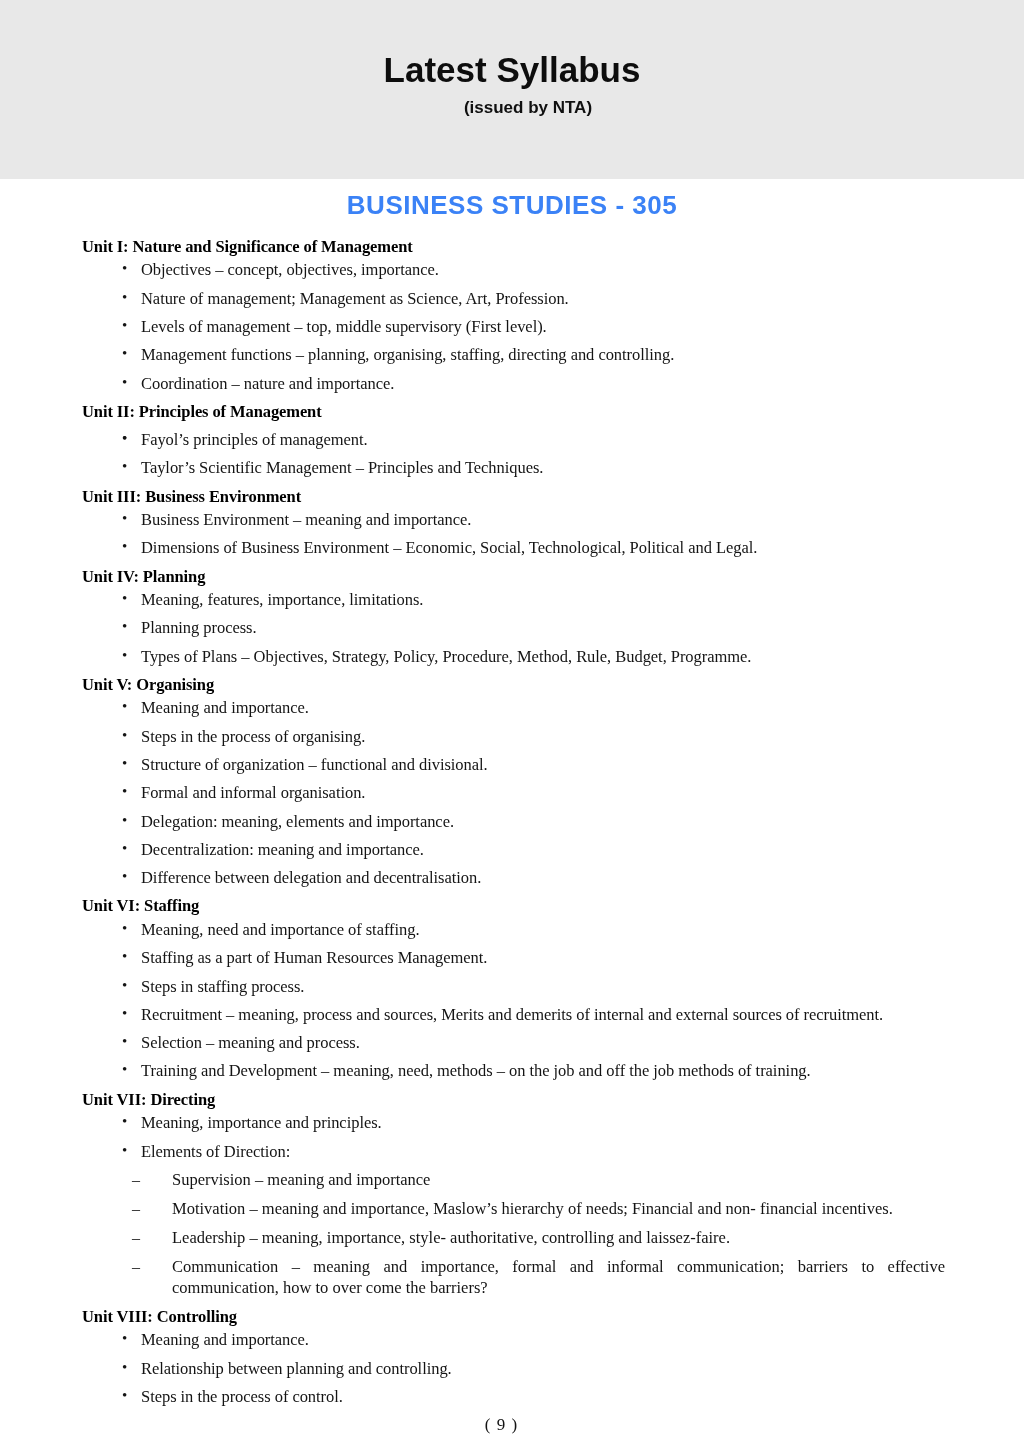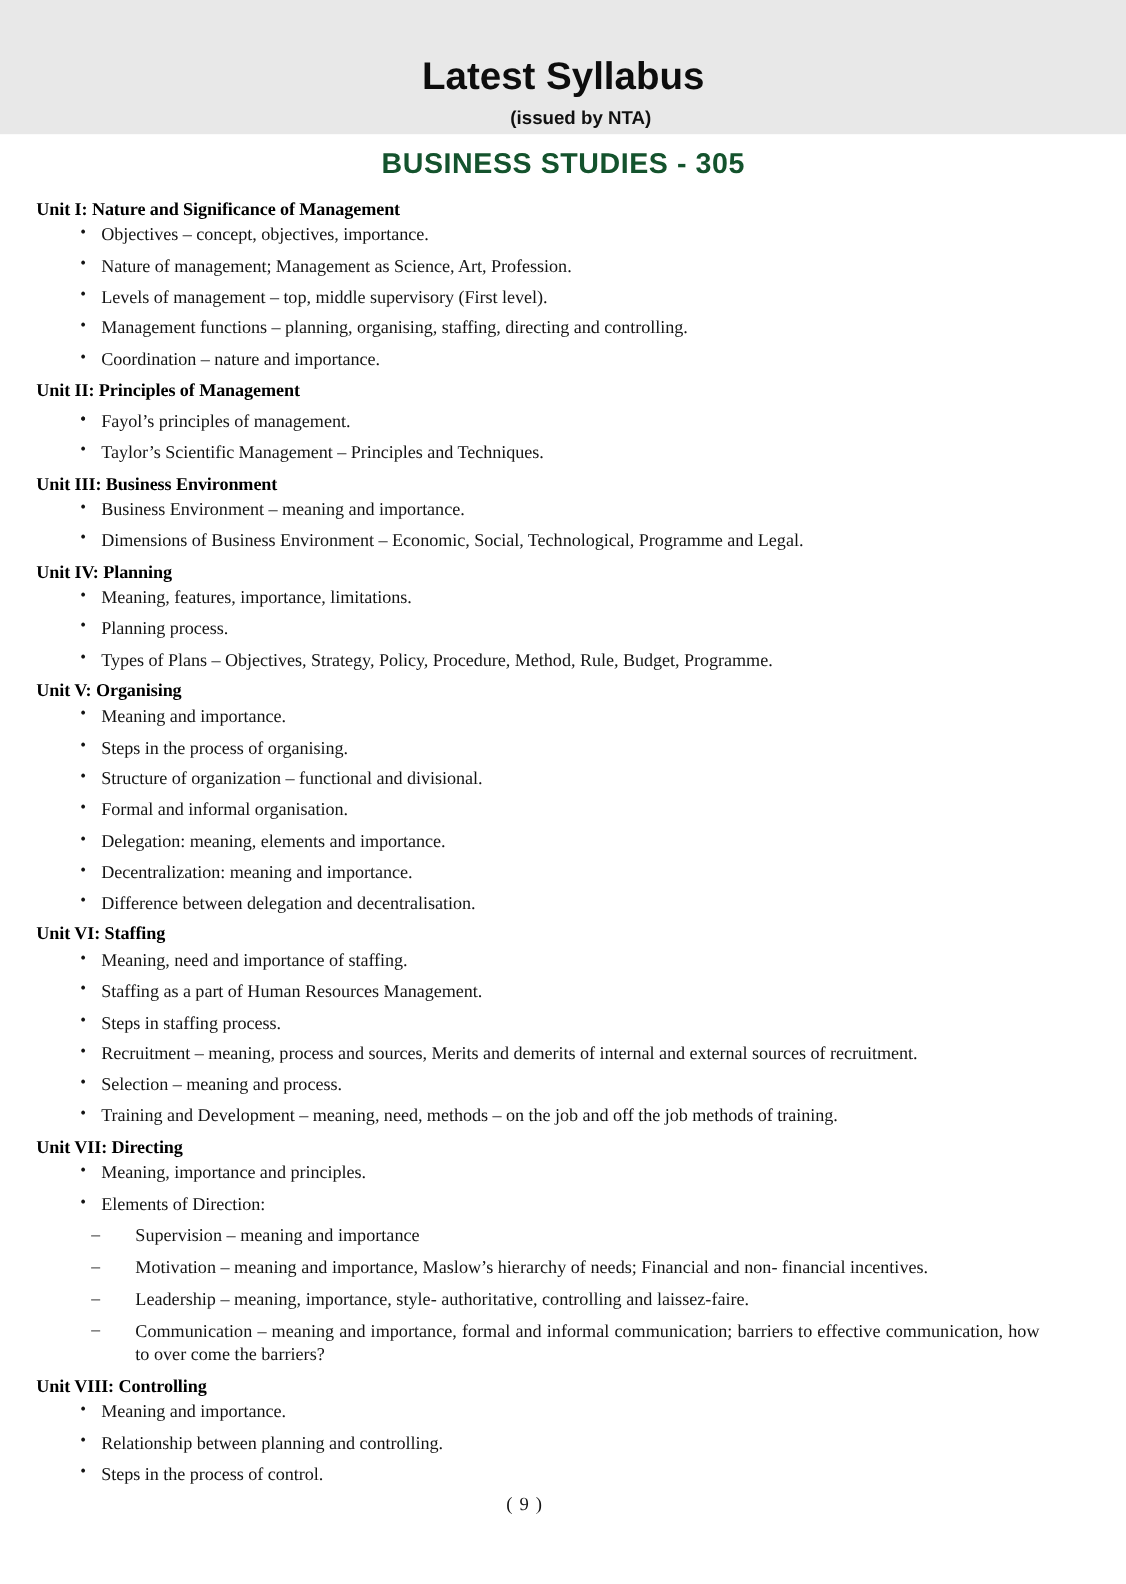--- a/index.html
+++ b/index.html
@@ -12,21 +12,21 @@
     height: 1440px;
     font-family: "Liberation Serif", "DejaVu Serif", serif;
     color: #111111;
     position: relative;
     overflow: hidden;
   }
 
   
   .header-band {
     background: #e8e8e8;
-    height: 122px;
+    height: 179px;
     width: 100%;
     box-sizing: border-box;
     padding-top: 52px;
     text-align: center;
   }
   .doc-title {
     font-family: "Liberation Sans", "DejaVu Sans", sans-serif;
     font-weight: bold;
     font-size: 35px;
     letter-spacing: 0px;
@@ -44,29 +44,29 @@
     padding-left: 32px;
   }
 
   
   .subject-title {
     text-align: center;
     font-family: "Liberation Sans", "DejaVu Sans", sans-serif;
     font-weight: bold;
     font-size: 26px;
     letter-spacing: 0.5px;
-    color: #14532d;
+    color: #3b82f6;
     margin: 13px 0 0 0;
     line-height: 1;
   }
 
   
   .syllabus {
     margin: 19px 0 0 0;
-    padding: 0 79px 0 33px;
+    padding: 0 79px 0 82px;
   }
   .unit-heading {
     font-family: "Liberation Serif", "DejaVu Serif", serif;
     font-weight: bold;
     font-size: 16.5px;
     color: #000000;
     margin: 0 0 4px 0;
     line-height: 1.18;
     letter-spacing: -0.1px;
   }
@@ -165,21 +165,21 @@
       <li class="bullet-item"><span class="bullet-mark">•</span></li>
       <li class="bullet-item"><span class="bullet-mark">•</span><span>Fayol’s principles of management.</span></li>
       <li class="bullet-item no-gap"><span class="bullet-mark">•</span><span>Taylor’s Scientific Management – Principles and Techniques.</span></li>
     </ul>
   </div>
 
   <div class="unit-block">
     <div class="unit-heading">Unit III: Business Environment</div>
     <ul class="bullets">
       <li class="bullet-item"><span class="bullet-mark">•</span><span>Business Environment – meaning and importance.</span></li>
-      <li class="bullet-item tight no-gap"><span class="bullet-mark">•</span><span>Dimensions of Business Environment – Economic, Social, Technological, Programme and Legal.</span></li>
+      <li class="bullet-item tight no-gap"><span class="bullet-mark">•</span><span>Dimensions of Business Environment – Economic, Social, Technological, Political and Legal.</span></li>
     </ul>
   </div>
 
   <div class="unit-block">
     <div class="unit-heading">Unit IV: Planning</div>
     <ul class="bullets">
       <li class="bullet-item"><span class="bullet-mark">•</span><span>Meaning, features, importance, limitations.</span></li>
       <li class="bullet-item"><span class="bullet-mark">•</span><span>Planning process.</span></li>
       <li class="bullet-item tight no-gap"><span class="bullet-mark">•</span><span>Types of Plans – Objectives, Strategy, Policy, Procedure, Method, Rule, Budget, Programme.</span></li>
     </ul>

